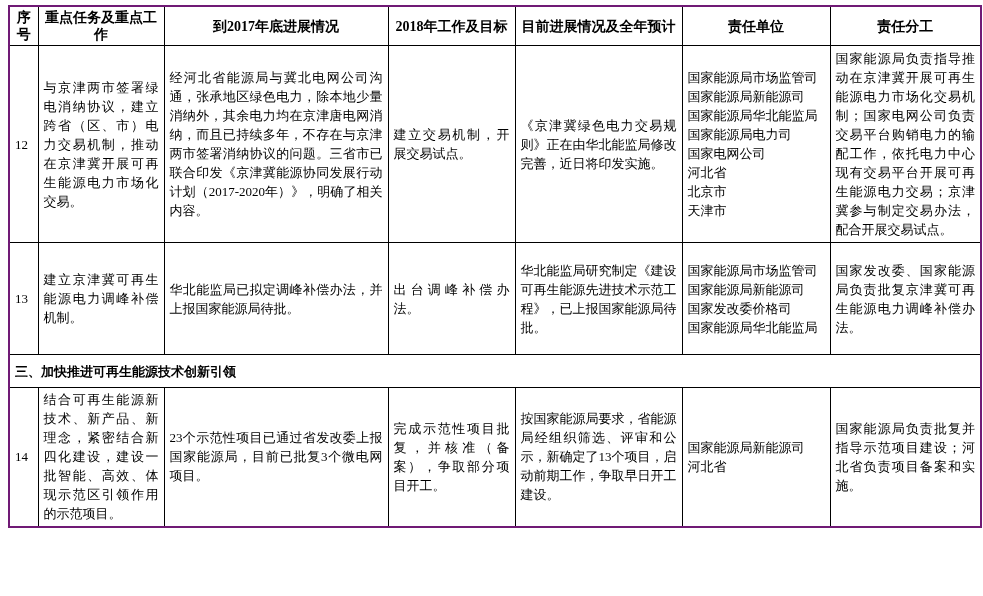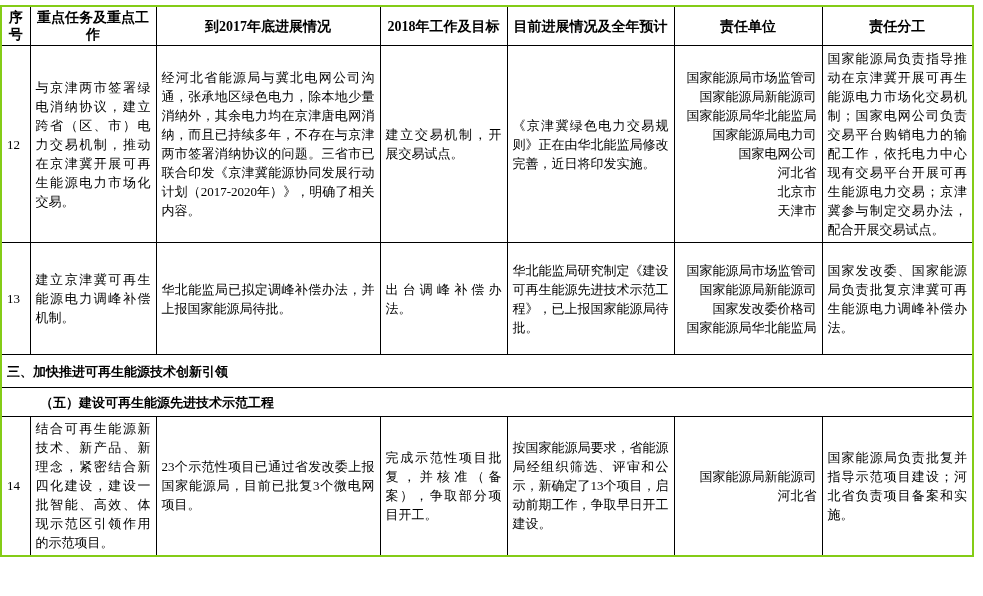--- a/index.html
+++ b/index.html
@@ -7,25 +7,25 @@
     width:983px;height:596px;
     background:#ffffff;
     overflow:hidden;
   }
   body{
     font-family:"Liberation Serif","DejaVu Serif",serif;
     color:#000;
   }
   .doc-table{
     position:absolute;
-    left:0;top:5px;
+    left:8px;top:5px;
     width:972px;
     border-collapse:collapse;
     table-layout:fixed;
-    border:2px solid #84cc16;
+    border:2px solid #701a75;
   }
   .doc-table th,.doc-table td{
     border:1px solid #000;
     padding:2px 5px;
     vertical-align:middle;
     font-size:13px;
     line-height:19px;
     overflow:hidden;
     word-break:break-all;
   }
@@ -36,21 +36,21 @@
     line-height:17px;
     padding:2px 3px;
   }
   .c-num{text-align:left;}
   .c-just{
     text-align:justify;
     text-justify:inter-ideograph;
     margin-top:36px;
   }
   .c-unit{
-    text-align:right;
+    text-align:left;
     white-space:pre-line;
     line-height:19px;
   }
   .section-cell{
     font-weight:bold;
     font-size:14px;
     text-align:left;
     padding-left:6px;
   }
   .section-cell.indent{
@@ -106,23 +106,20 @@
       <td class="c-just">华北能监局研究制定《建设可再生能源先进技术示范工程》，已上报国家能源局待批。</td>
       <td class="c-unit">国家能源局市场监管司
 国家能源局新能源司
 国家发改委价格司
 国家能源局华北能监局</td>
       <td class="c-just">国家发改委、国家能源局负责批复京津冀可再生能源电力调峰补偿办法。</td>
     </tr>
     <tr style="height:33px">
       <td class="section-cell" colspan="7">三、加快推进可再生能源技术创新引领</td>
     </tr>
-    <tr style="height:29px">
-      <td class="section-cell indent" colspan="7">（五）建设可再生能源先进技术示范工程</td>
-    </tr>
     <tr style="height:139px">
       <td class="c-num">14</td>
       <td class="c-just">结合可再生能源新技术、新产品、新理念，紧密结合新四化建设，建设一批智能、高效、体现示范区引领作用的示范项目。</td>
       <td class="c-just">23个示范性项目已通过省发改委上报国家能源局，目前已批复3个微电网项目。</td>
       <td class="c-just">完成示范性项目批复，并核准（备案），争取部分项目开工。</td>
       <td class="c-just">按国家能源局要求，省能源局经组织筛选、评审和公示，新确定了13个项目，启动前期工作，争取早日开工建设。</td>
       <td class="c-unit">国家能源局新能源司
 河北省</td>
       <td class="c-just">国家能源局负责批复并指导示范项目建设；河北省负责项目备案和实施。</td>
     </tr>

